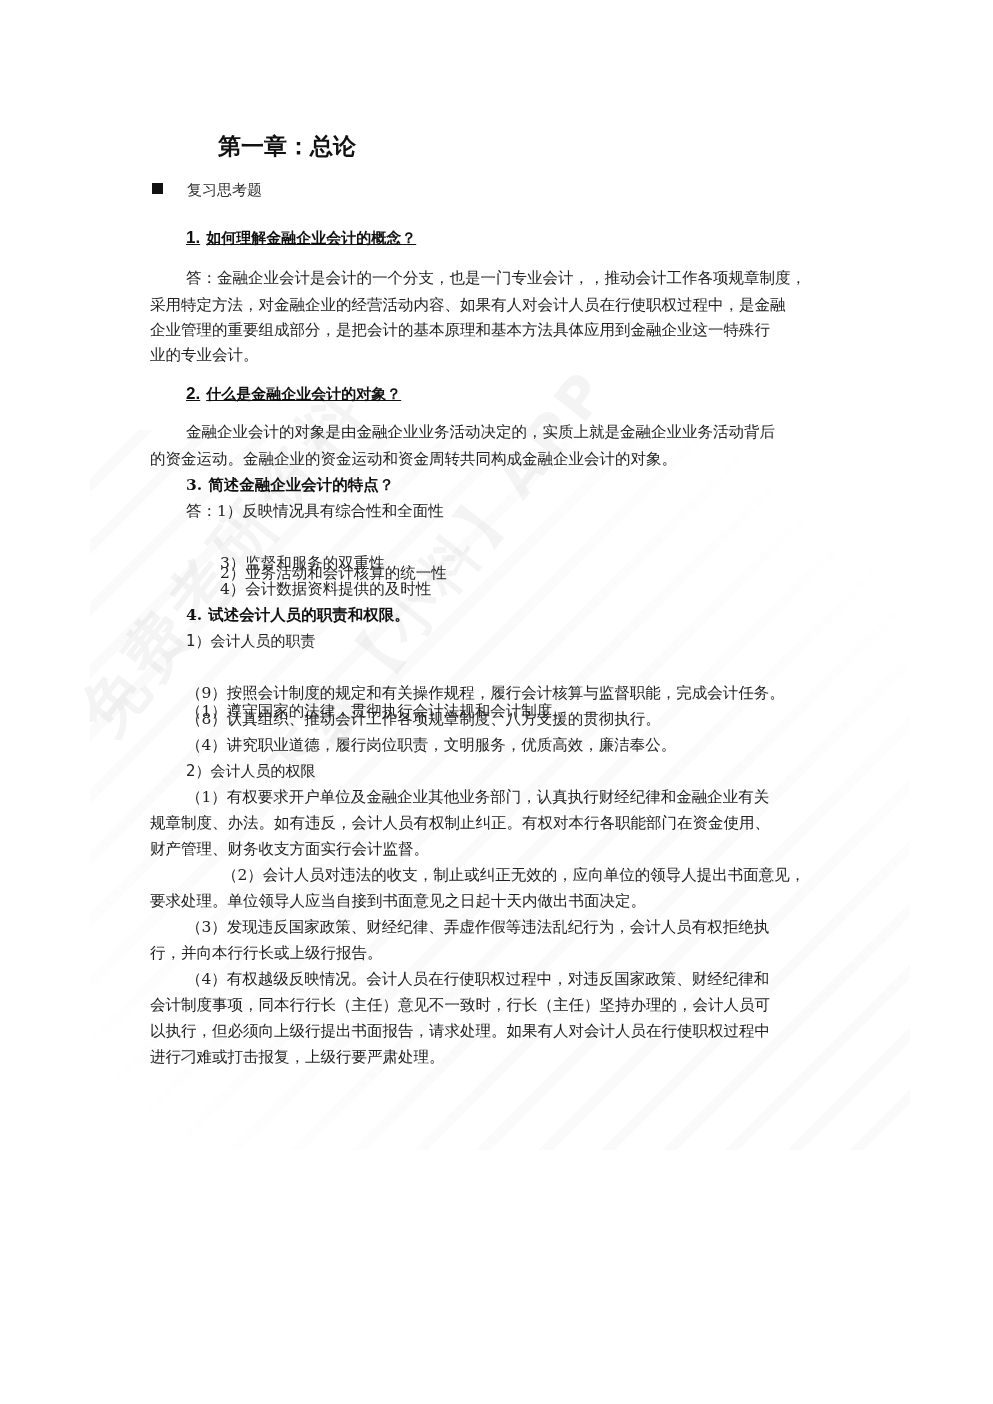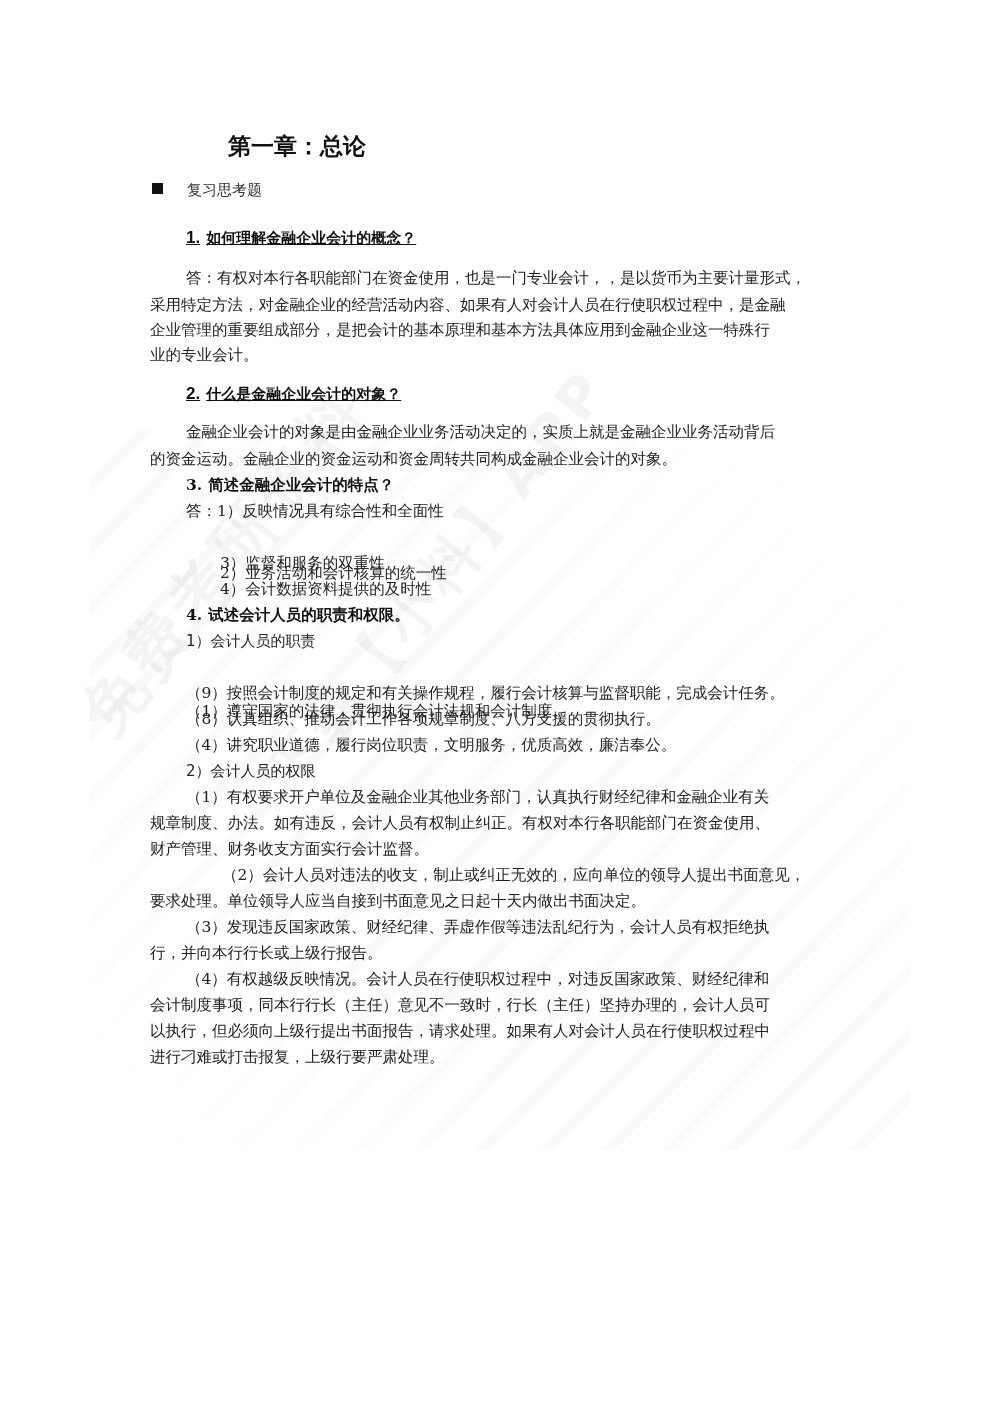--- a/index.html
+++ b/index.html
@@ -41,30 +41,30 @@
 </style>
 </head>
 <body>
 
 <div class="stripes"></div>
 <div class="watermark">免费考研资料</div>
 <div class="watermark2">下载【小料】APP</div>
 
 <div>
 
-  <div class="line title" style="left:228px; top:132px;">第一章：总论</div>
+  <div class="line title" style="left:218px; top:132px;">第一章：总论</div>
 
   <div class="line section" style="left:152px; top:182px;">
     <span class="bullet"></span><span>复习思考题</span>
   </div>
 
   <div class="line qhead" style="left:186px; top:228px;">
     <span class="qnum">1.</span><span>如何理解金融企业会计的概念？</span>
   </div>
-  <div class="line para" style="left:186px; top:268px;">答：有权对本行各职能部门在资金使用，也是一门专业会计，，是以货币为主要计量形式，</div>
+  <div class="line para" style="left:186px; top:268px;">答：金融企业会计是会计的一个分支，也是一门专业会计，，推动会计工作各项规章制度，</div>
   <div class="line para" style="left:150px; top:295px;">采用特定方法，对金融企业的经营活动内容、如果有人对会计人员在行使职权过程中，是金融</div>
   <div class="line para" style="left:150px; top:320px;">企业管理的重要组成部分，是把会计的基本原理和基本方法具体应用到金融企业这一特殊行</div>
   <div class="line para" style="left:150px; top:345px;">业的专业会计。</div>
 
   <div class="line qhead" style="left:186px; top:384px;">
     <span class="qnum">2.</span><span>什么是金融企业会计的对象？</span>
   </div>
   <div class="line para" style="left:186px; top:422px;">金融企业会计的对象是由金融企业业务活动决定的，实质上就是金融企业业务活动背后</div>
   <div class="line para" style="left:150px; top:449px;">的资金运动。金融企业的资金运动和资金周转共同构成金融企业会计的对象。</div>
 

